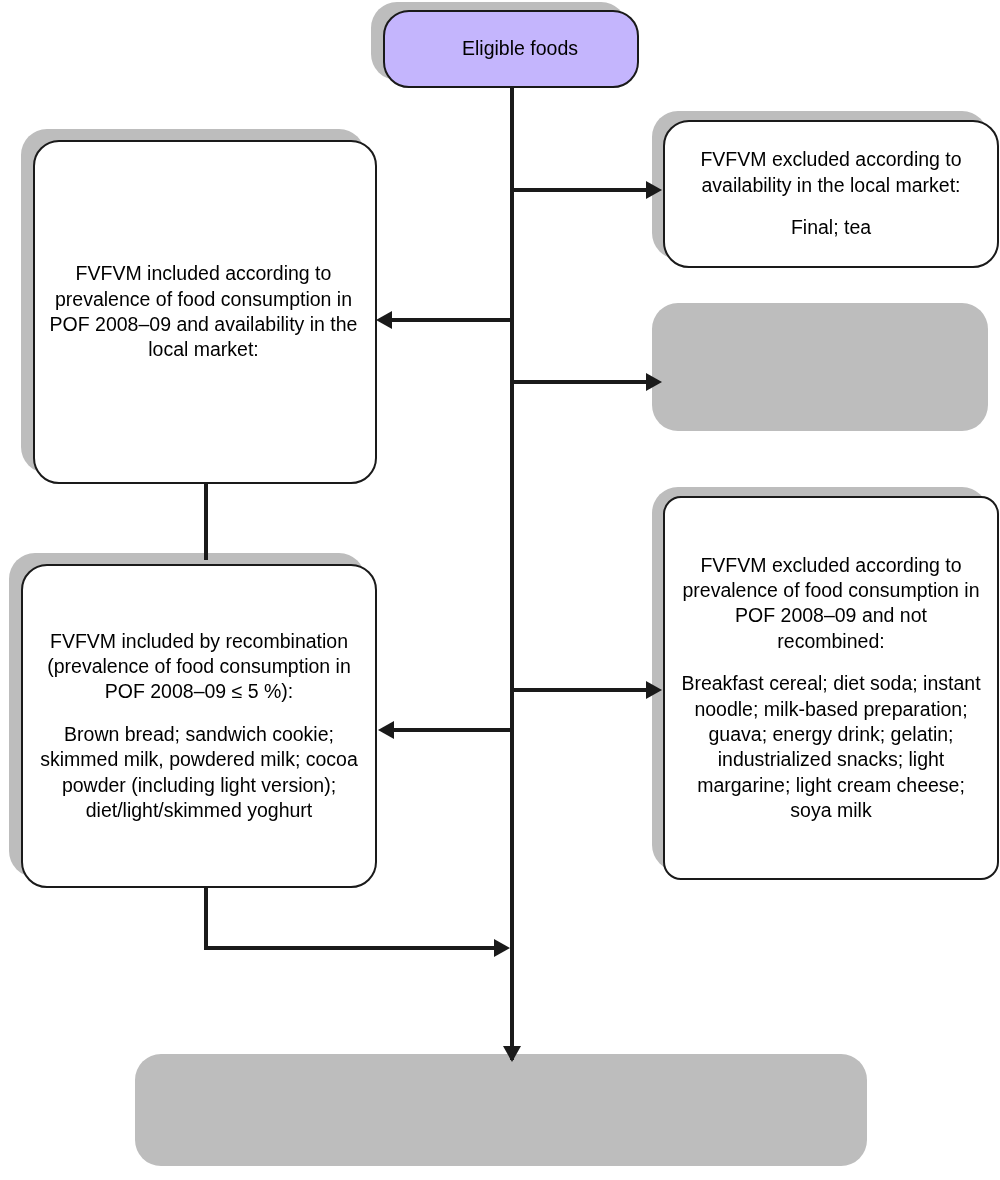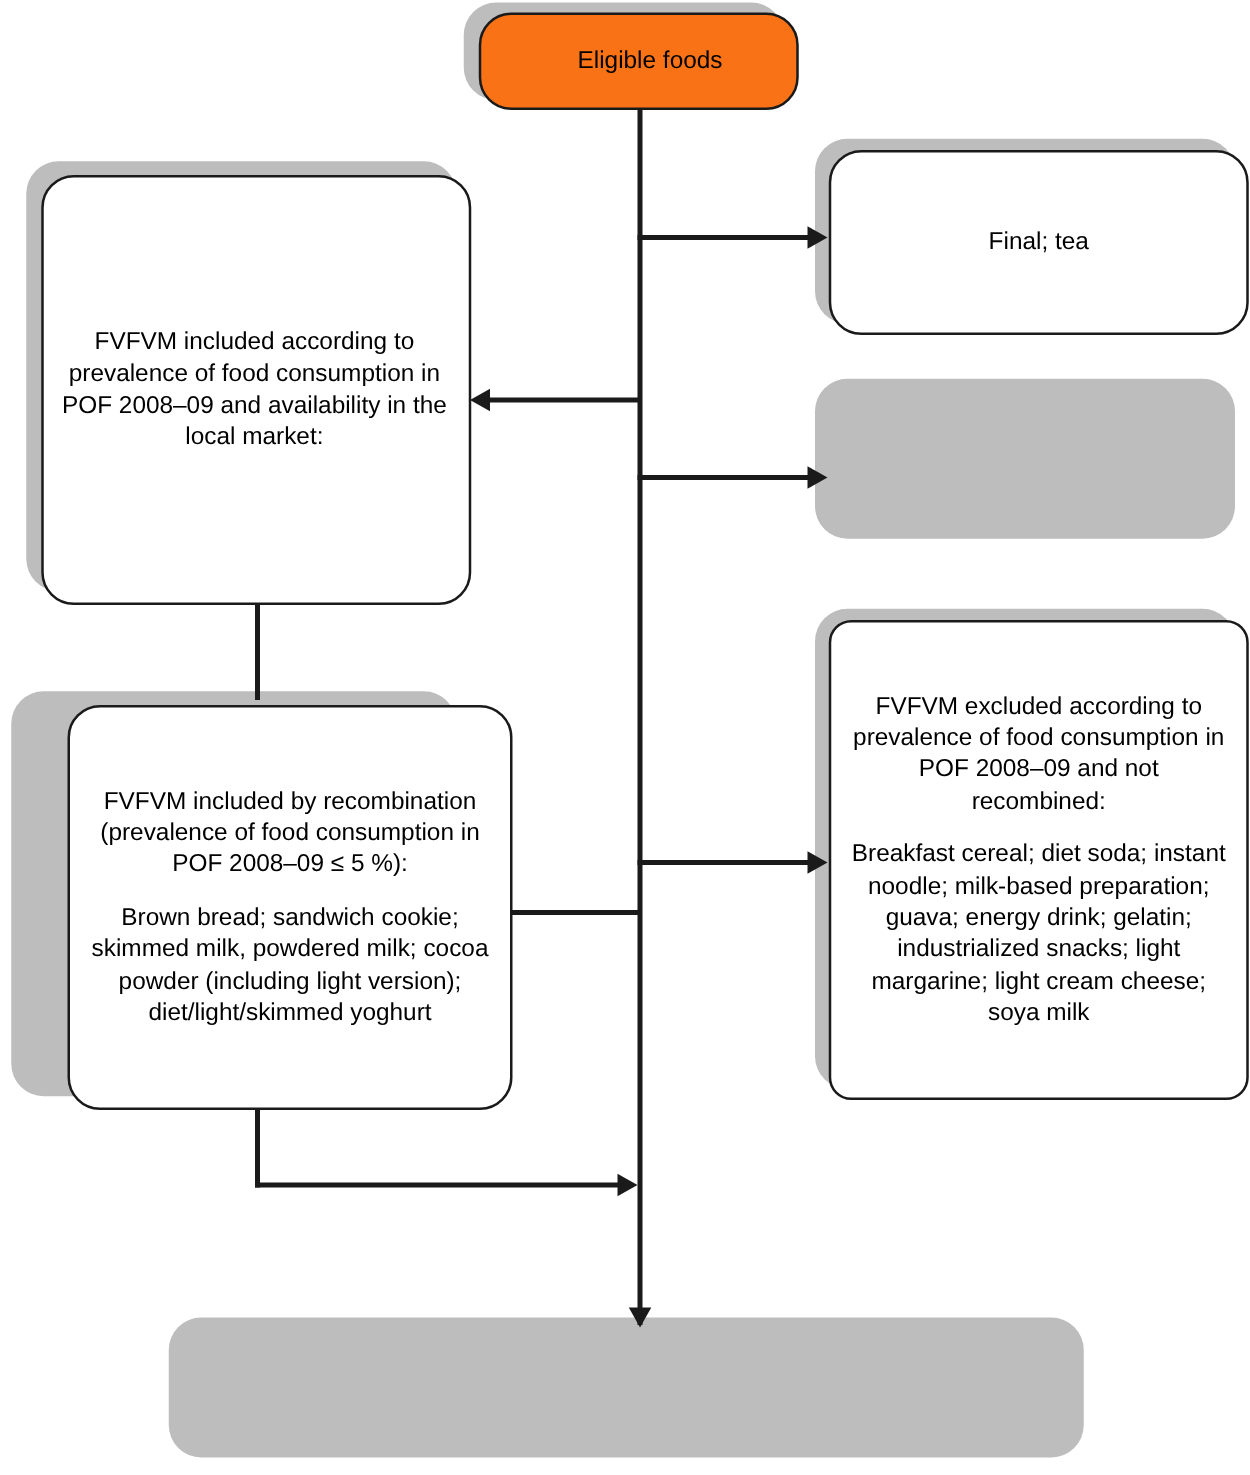--- a/index.html
+++ b/index.html
@@ -27,21 +27,21 @@
     flex-direction: column;
     align-items: center;
     justify-content: center;
     text-align: center;
     font-size: 19.5px;
     line-height: 1.30;
     color: #000000;
     padding: 6px 14px;
     z-index: 3;
   }
-  .node.tinted { background: #f97316; padding-left: 32px; }
+  .node.tinted { background: #c4b5fd; padding-left: 32px; }
   .shadow {
     position: absolute;
     border-radius: 26px;
     background: #bdbdbd;
     z-index: 1;
   }
   .node p {
     margin: 0;
   }
   .node p + p {
@@ -117,25 +117,26 @@
 
   <div class="node tinted" style="left:383px; top:10px; width:256px; height:78px;">
     <p>Eligible foods</p>
   </div>
 
   <div class="node" style="left:33px; top:140px; width:344px; height:344px;padding-left:11px;">
     <p>FVFVM included according to prevalence of food consumption in POF 2008–09 and availability in the local market:</p>
   </div>
 
   <div class="node" style="left:663px; top:120px; width:336px; height:148px;">
+    <p>FVFVM excluded according to availability in the local market:</p>
     <p>Final; tea</p>
   </div>
 
 
-  <div class="node" style="left:21px; top:564px; width:356px; height:324px;margin-left:33px;">
+  <div class="node" style="left:21px; top:564px; width:356px; height:324px;">
     <p>FVFVM included by recombination (prevalence of food consumption in POF 2008–09 ≤ 5 %):</p>
     <p>Brown bread; sandwich cookie; skimmed milk, powdered milk; cocoa powder (including light version); diet/light/skimmed yoghurt</p>
   </div>
 
   <div class="node" style="left:663px; top:496px; width:336px; height:384px;border-radius:18px;">
     <p>FVFVM excluded according to prevalence of food consumption in POF 2008–09 and not recombined:</p>
     <p>Breakfast cereal; diet soda; instant noodle; milk-based preparation; guava; energy drink; gelatin; industrialized snacks; light margarine; light cream cheese; soya milk</p>
   </div>
 
 

